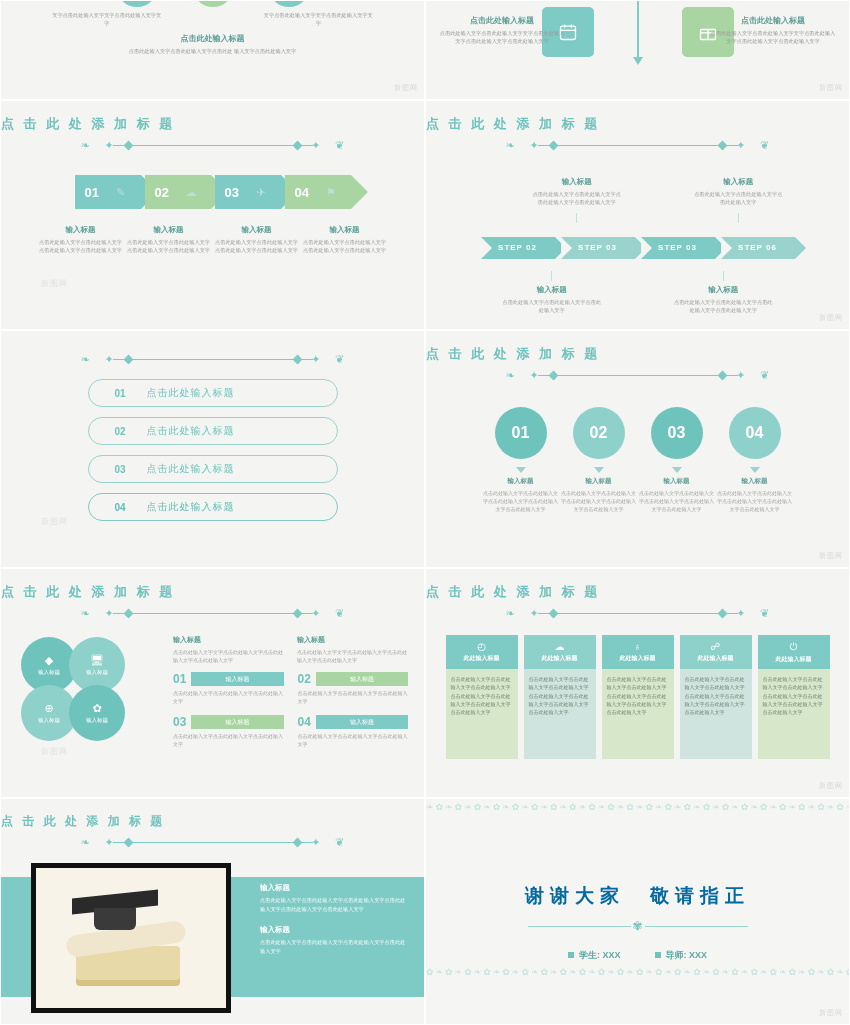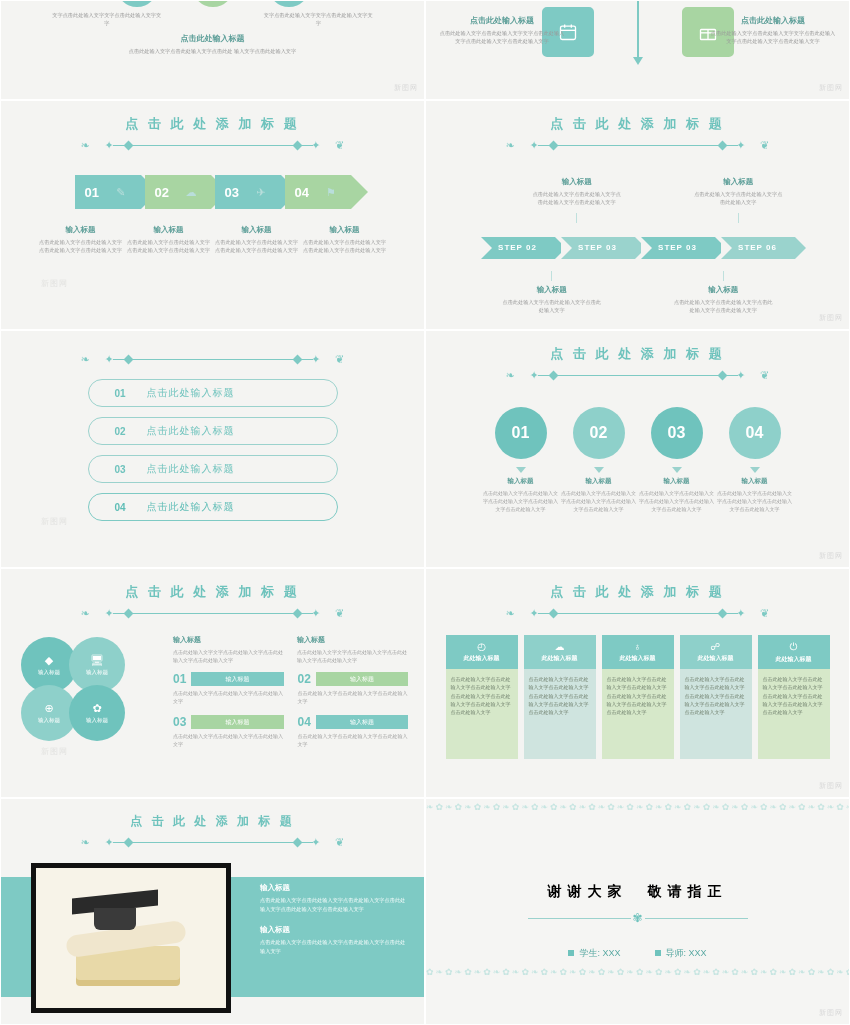--- a/index.html
+++ b/index.html
@@ -3,21 +3,21 @@
 <meta charset="utf-8">
 <style>
   html,body{margin:0;padding:0;background:#fff;}
   body{width:850px;height:1025px;font-family:"Liberation Sans","DejaVu Sans",sans-serif;color:#555;}
   .grid{width:850px;height:1025px;display:grid;grid-template-columns:425px 425px;grid-template-rows:100px 230px 238px 230px 227px;gap:0;}
   .slide{position:relative;overflow:hidden;background:#f4f4f2;border:1px solid #fff;box-sizing:border-box;}
   .wm{position:absolute;right:6px;bottom:6px;font-size:7px;color:#d9d9d9;letter-spacing:1px;}
   .wm2{position:absolute;left:40px;bottom:40px;font-size:8px;color:#e2e2e0;letter-spacing:1px;transform:rotate(0deg);}
 
   
-  .title-wrap{position:relative;text-align:center;padding-top:14px;}
+  .title-wrap{position:relative;text-align:left;padding-top:14px;}
   .ttl{font-size:13px;font-weight:bold;color:#6fc3bd;letter-spacing:3px;}
   .ttl.small{font-size:12px;}
   .orn-line{position:relative;margin:6px auto 0;height:12px;width:300px;}
   .orn-line:before{content:"";position:absolute;left:50px;right:50px;top:6px;height:1px;background:#7ecac4;}
   .orn{position:absolute;top:0;font-size:11px;color:#7ecac4;line-height:12px;}
   .orn.l{left:18px;}
   .orn.r{right:18px;}
   .orn.l2{left:42px;}
   .orn.r2{right:42px;}
   .diamond{position:absolute;top:2.5px;width:7px;height:7px;background:#7ecac4;transform:rotate(45deg);}
@@ -136,25 +136,25 @@
   .s9-right{position:absolute;right:14px;top:84px;width:150px;}
   .s9-h{font-size:7.5px;font-weight:bold;color:#ffffff;margin-bottom:3px;}
   .s9-p{font-size:5.2px;line-height:1.65;color:#f2fbfa;margin-bottom:12px;}
 
   
   .s10{background:#f5f5f3;position:relative;}
   .vine{position:absolute;left:0;right:0;height:56px;color:#bfe3df;font-size:9px;overflow:hidden;letter-spacing:2px;line-height:12px;opacity:.85;}
   .vine.top{top:2px;}
   .vine.bot{bottom:2px;}
   .thanks{position:absolute;left:0;right:0;top:84px;text-align:center;}
-  .thanks-t{font-size:14px;font-weight:bold;color:#000000;letter-spacing:6px;}
+  .thanks-t{font-size:19px;font-weight:bold;color:#0369a1;letter-spacing:6px;}
   .thanks-line{position:relative;width:220px;height:14px;margin:10px auto 0;}
   .thanks-line:before{content:"";position:absolute;left:0;right:0;top:7px;height:1px;background:#9bd2cd;}
   .flower{position:absolute;left:50%;top:0;margin-left:-7px;width:14px;height:14px;color:#6fc3bd;font-size:12px;line-height:14px;text-align:center;background:#f5f5f3;}
-  .credits{margin-top:22px;display:flex;justify-content:center;gap:34px;font-size:9px;color:#5aa9a3;font-weight:normal;}
+  .credits{margin-top:16px;display:flex;justify-content:center;gap:34px;font-size:9px;color:#5aa9a3;font-weight:bold;}
   .sq{display:inline-block;width:6px;height:6px;background:#6fc3bd;margin-right:5px;}
 </style>
 </head>
 <body>
 
 <div class="grid">
 
   <div class="slide">
     <div class="s1-icons">
       <div class="s1-circ"></div>

